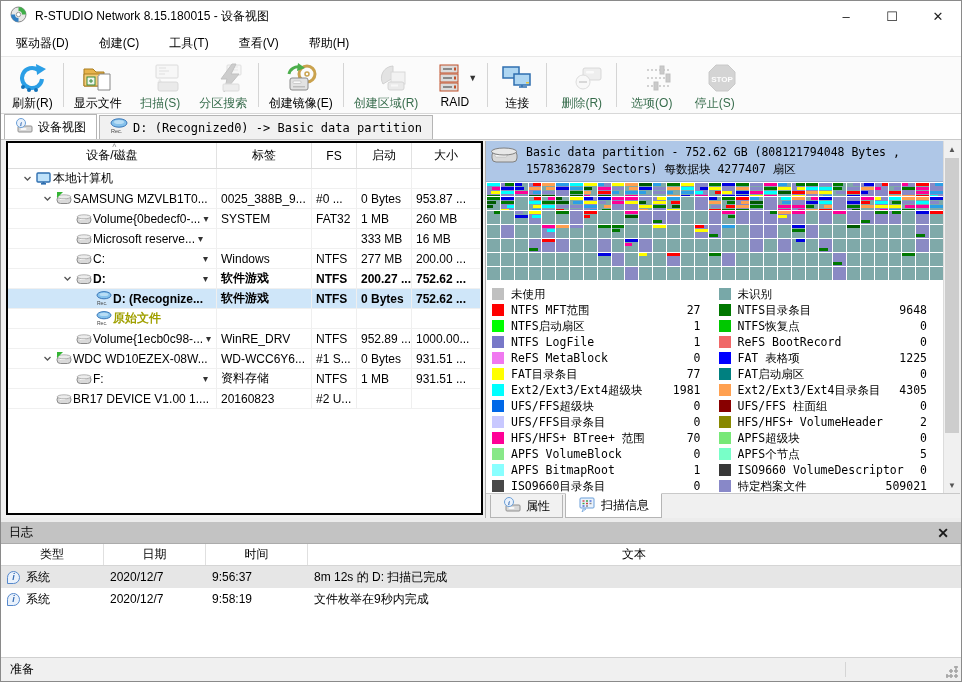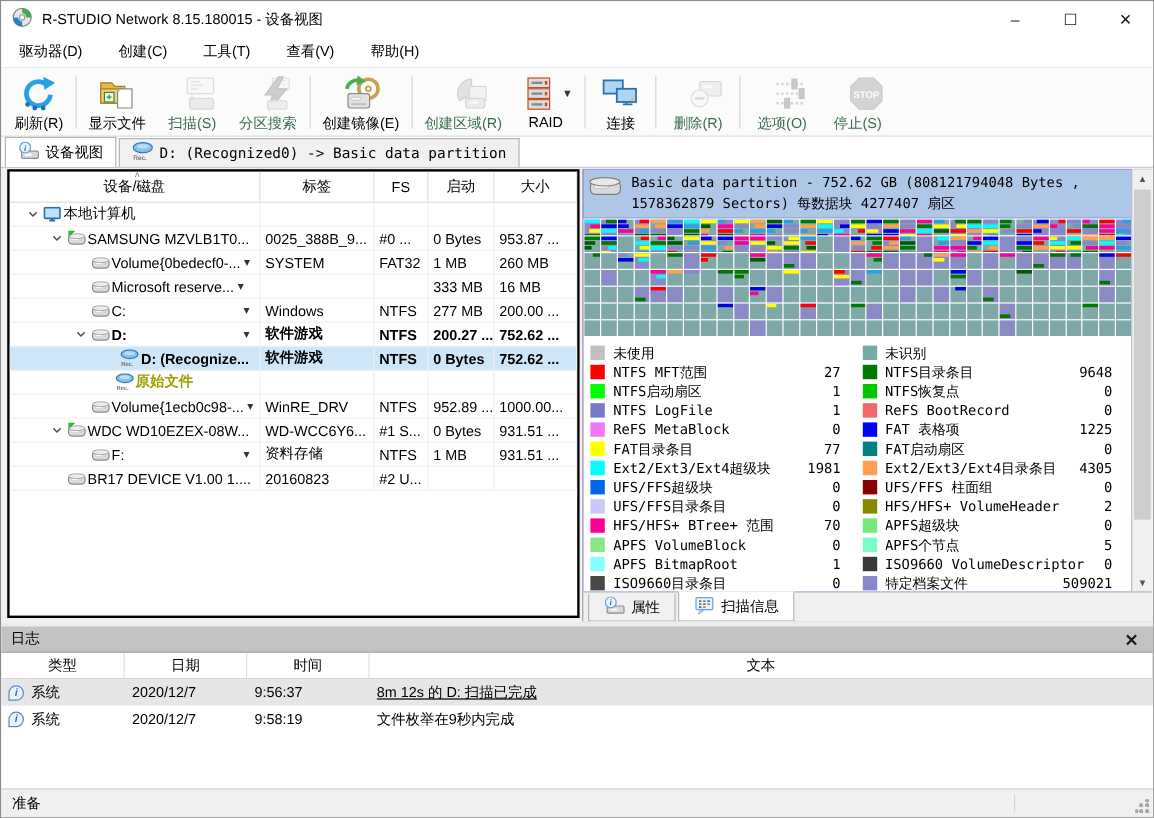--- a/index.html
+++ b/index.html
@@ -430,21 +430,21 @@
               </span>
               <span class="bold ">D:</span>
               <span class="drop right" style="margin-right: 4px;">▾</span>
             </div>
             <div class="tcell bold" style="width: 95px;">软件游戏</div>
             <div class="tcell bold" style="width: 45px;">NTFS</div>
             <div class="tcell bold" style="width: 55px;">200.27 ...</div>
             <div class="tcell bold" style="width: 69px;">752.62 ...</div>
           </div>
           <div class="trow selected">
-            <div class="tcell first" style="width: 209px; justify-content: center;">
+            <div class="tcell first" style="width: 209px;">
               <span style="flex: 0 0 auto; width: 70px;"></span>
               <span class="chev"></span>
               <span class="ticon">
                 <svg width="16" height="15" viewBox="0 0 16 15">
                   <ellipse cx="8" cy="4.2" rx="7" ry="3.6" fill="#86c2ec" stroke="#3a77b8"></ellipse>
                   <ellipse cx="8" cy="3.4" rx="4.4" ry="1.6" fill="#b8ddf5"></ellipse>
                   <text x="1" y="14" font-size="5" fill="#444" font-family="Liberation Sans, sans-serif">Rec.</text>
                 </svg>
               </span>
               <span class="bold ">D: (Recognize...</span>
@@ -1364,21 +1364,21 @@
         <div class="lh-cell" style="width: 103px;">类型</div>
         <div class="lh-cell" style="width: 102px;">日期</div>
         <div class="lh-cell" style="width: 102px; text-align: right;">时间</div>
         <div class="lh-cell" style="width: auto; flex: 1 1 0%;">文本</div>
       </div>
     <div id="log-rows">
         <div class="log-row alt">
           <div class="lc" style="width: 103px;"><span class="info-bub">i</span>系统</div>
           <div class="lc" style="width: 102px;">2020/12/7</div>
           <div class="lc" style="width: 102px;">9:56:37</div>
-          <div class="lc" style="flex: 1 1 0%; text-decoration: underline;">8m 12s 的 D: 扫描已完成</div>
+          <div class="lc" style="flex: 1 1 0%;">8m 12s 的 D: 扫描已完成</div>
         </div>
         <div class="log-row">
           <div class="lc" style="width: 103px;"><span class="info-bub">i</span>系统</div>
           <div class="lc" style="width: 102px;">2020/12/7</div>
           <div class="lc" style="width: 102px;">9:58:19</div>
           <div class="lc" style="flex: 1 1 0%;">文件枚举在9秒内完成</div>
         </div>
       </div>
   </div>
 

